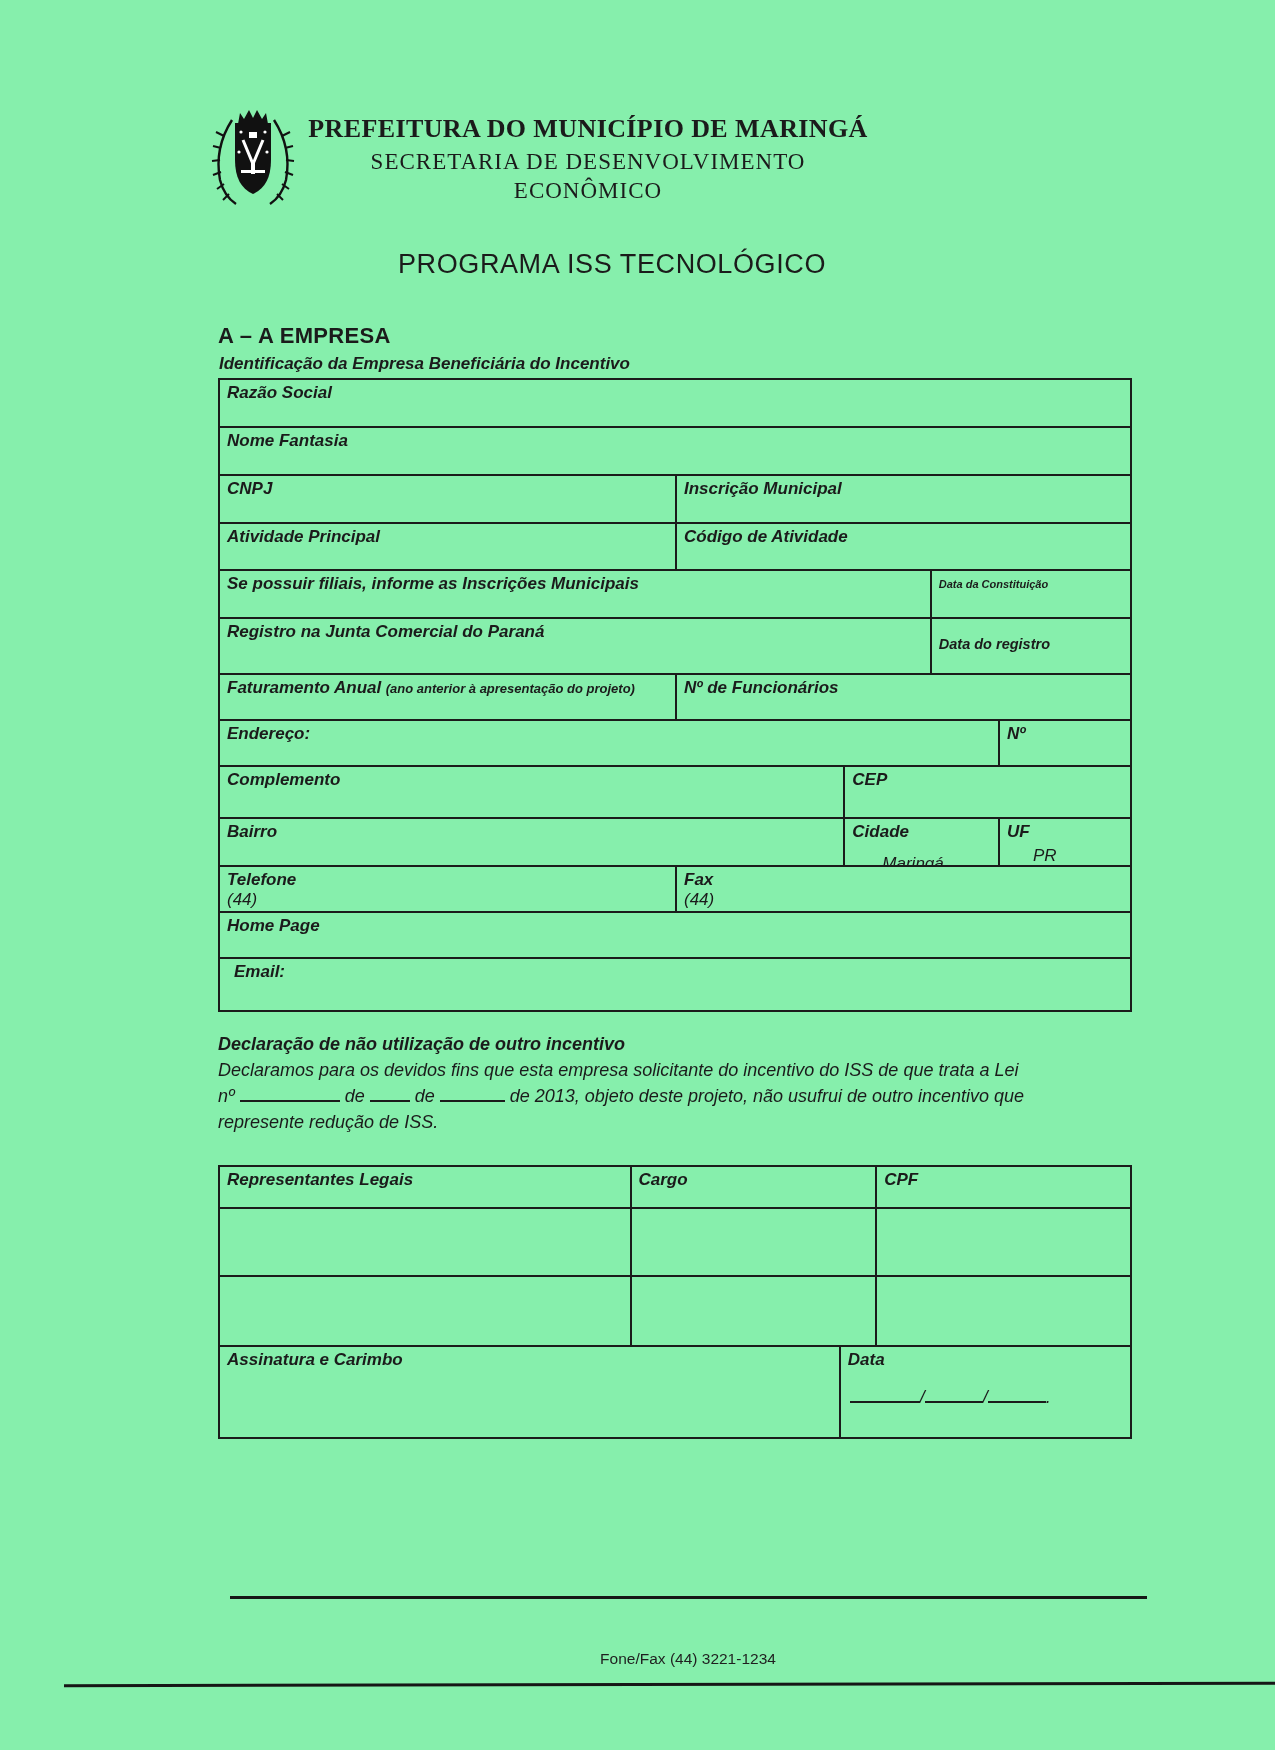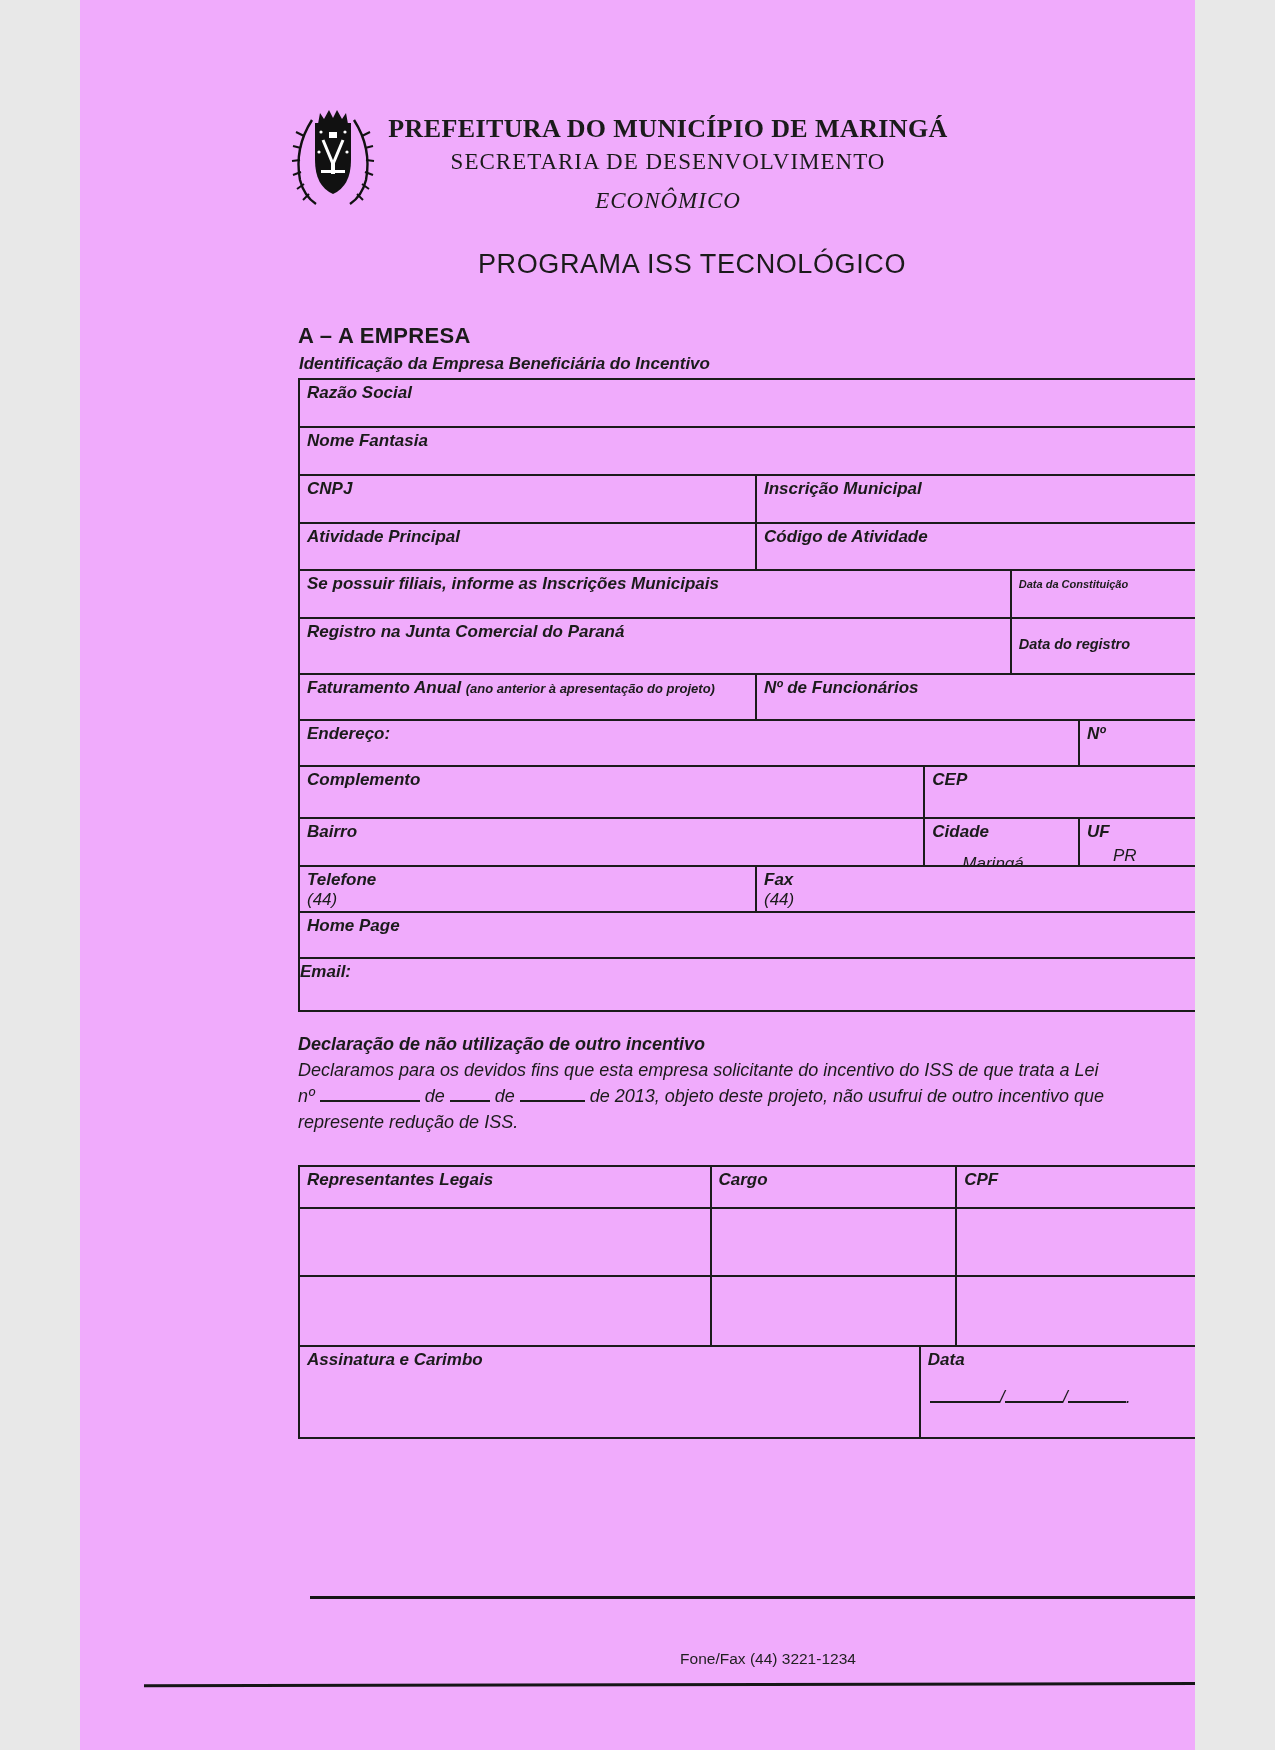--- a/index.html
+++ b/index.html
@@ -1,28 +1,28 @@
 <!DOCTYPE html>
 <html><head>
 <meta charset="utf-8">
 <style>
   html,body{margin:0;padding:0;background:#e8e8e8;}
   .page{
-    position:relative;width:1115px;height:1750px;background:#f0abfc;
+    position:relative;width:1275px;height:1750px;background:#86efac;
     margin:0 auto;overflow:hidden;color:#1b1b1b;
     font-family:"Liberation Sans",sans-serif;
   }
   .abs{position:absolute;}
   
   .logo{left:210px;top:106px;width:86px;height:102px;}
   .hdr-org{left:298px;top:114px;width:580px;text-align:center;
            font-family:"Liberation Serif",serif;}
   .hdr1{font-size:26px;font-weight:bold;letter-spacing:.4px;}
   .hdr2{font-size:23px;margin-top:5px;letter-spacing:1px;}
-  .hdr3{font-size:23px;margin-top:13px;letter-spacing:1px;font-style:italic;}
+  .hdr3{font-size:23px;margin-top:3px;letter-spacing:1px;}
   .doc-title{left:2px;top:249px;width:1220px;text-align:center;
              font-size:27px;letter-spacing:.6px;}
   .sec-h{left:218px;top:323px;font-size:22px;font-weight:bold;letter-spacing:.3px;}
   .sec-sub{left:219px;top:354px;font-size:17px;font-weight:bold;font-style:italic;}
   
   .ftable{left:218px;top:378px;width:910px;border:2px solid #1b1b1b;}
   .rtable{left:218px;top:1165px;width:910px;border:2px solid #1b1b1b;}
   .row{display:flex;}
   .row + .row{border-top:2px solid #1b1b1b;}
   .cell{box-sizing:border-box;padding:3px 7px;overflow:hidden;}
@@ -36,21 +36,21 @@
   .h66{height:66px}.h68{height:68px}.h90{height:90px}
   .w50{width:50%}.w78{width:78%}.w22{width:22%}
   .w855{width:85.5%}.w145{width:14.5%}
   .w685{width:68.5%}.w315{width:31.5%}.w17{width:17%}
   .w45{width:45%}.w27{width:27%}.w28{width:28%}
   .w68{width:68%}.w32{width:32%}
   .mid{padding-top:16px;}
   .cidade-val{margin:12px 0 0 24px;border-bottom:2px solid #6d28d9;
               display:inline-block;padding:0 10px 1px 6px;}
   .uf-val{margin:4px 0 0 26px;display:inline-block;}
-  .email-ind{padding-left:0;}
+  .email-ind{padding-left:14px;}
   
   .decl{left:218px;top:1031px;width:918px;font-style:italic;}
   .decl-h{font-weight:bold;font-size:17.5px;margin:0 0 5px 0;}
   .decl p{margin:0;font-size:18px;line-height:26px;}
   .blank{display:inline-block;border-bottom:2px solid #1b1b1b;height:15px;
          vertical-align:baseline;}
   .bw100{width:100px}.bw40{width:40px}.bw65{width:65px}
   .bw70{width:70px}.bw58{width:58px}
   .date-line{margin:16px 0 0 2px;font-size:18px;font-style:italic;}
   

